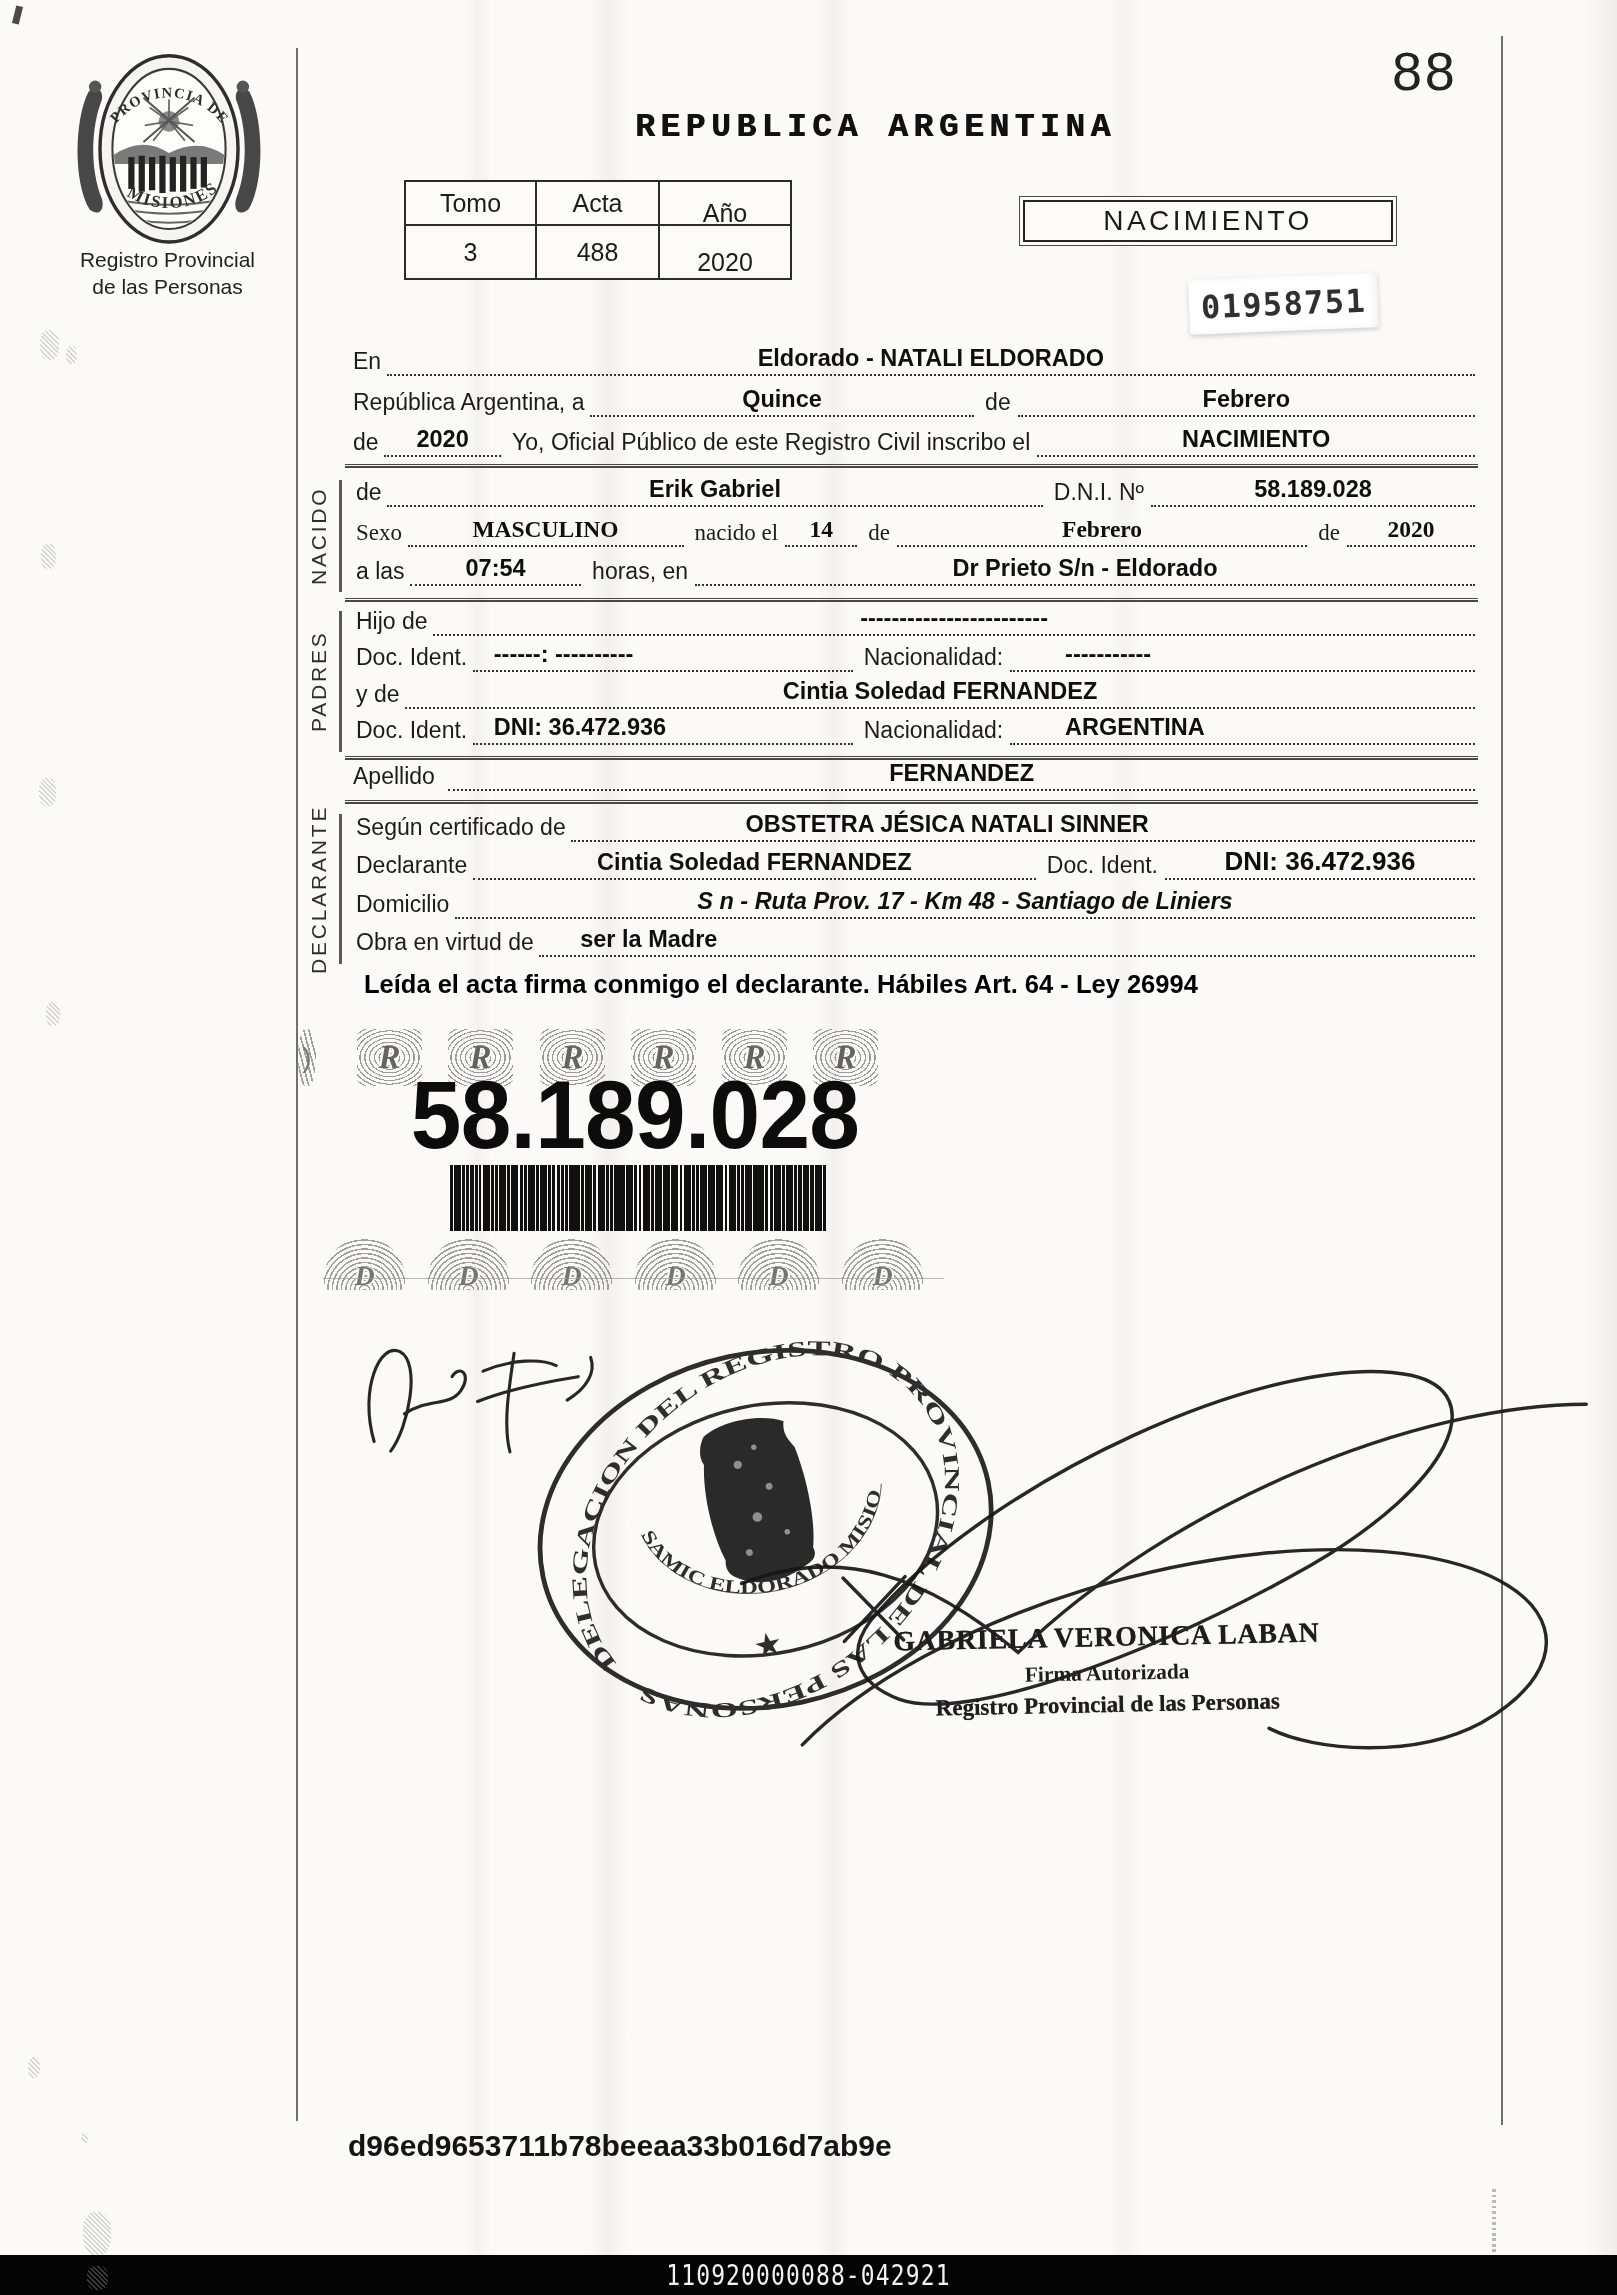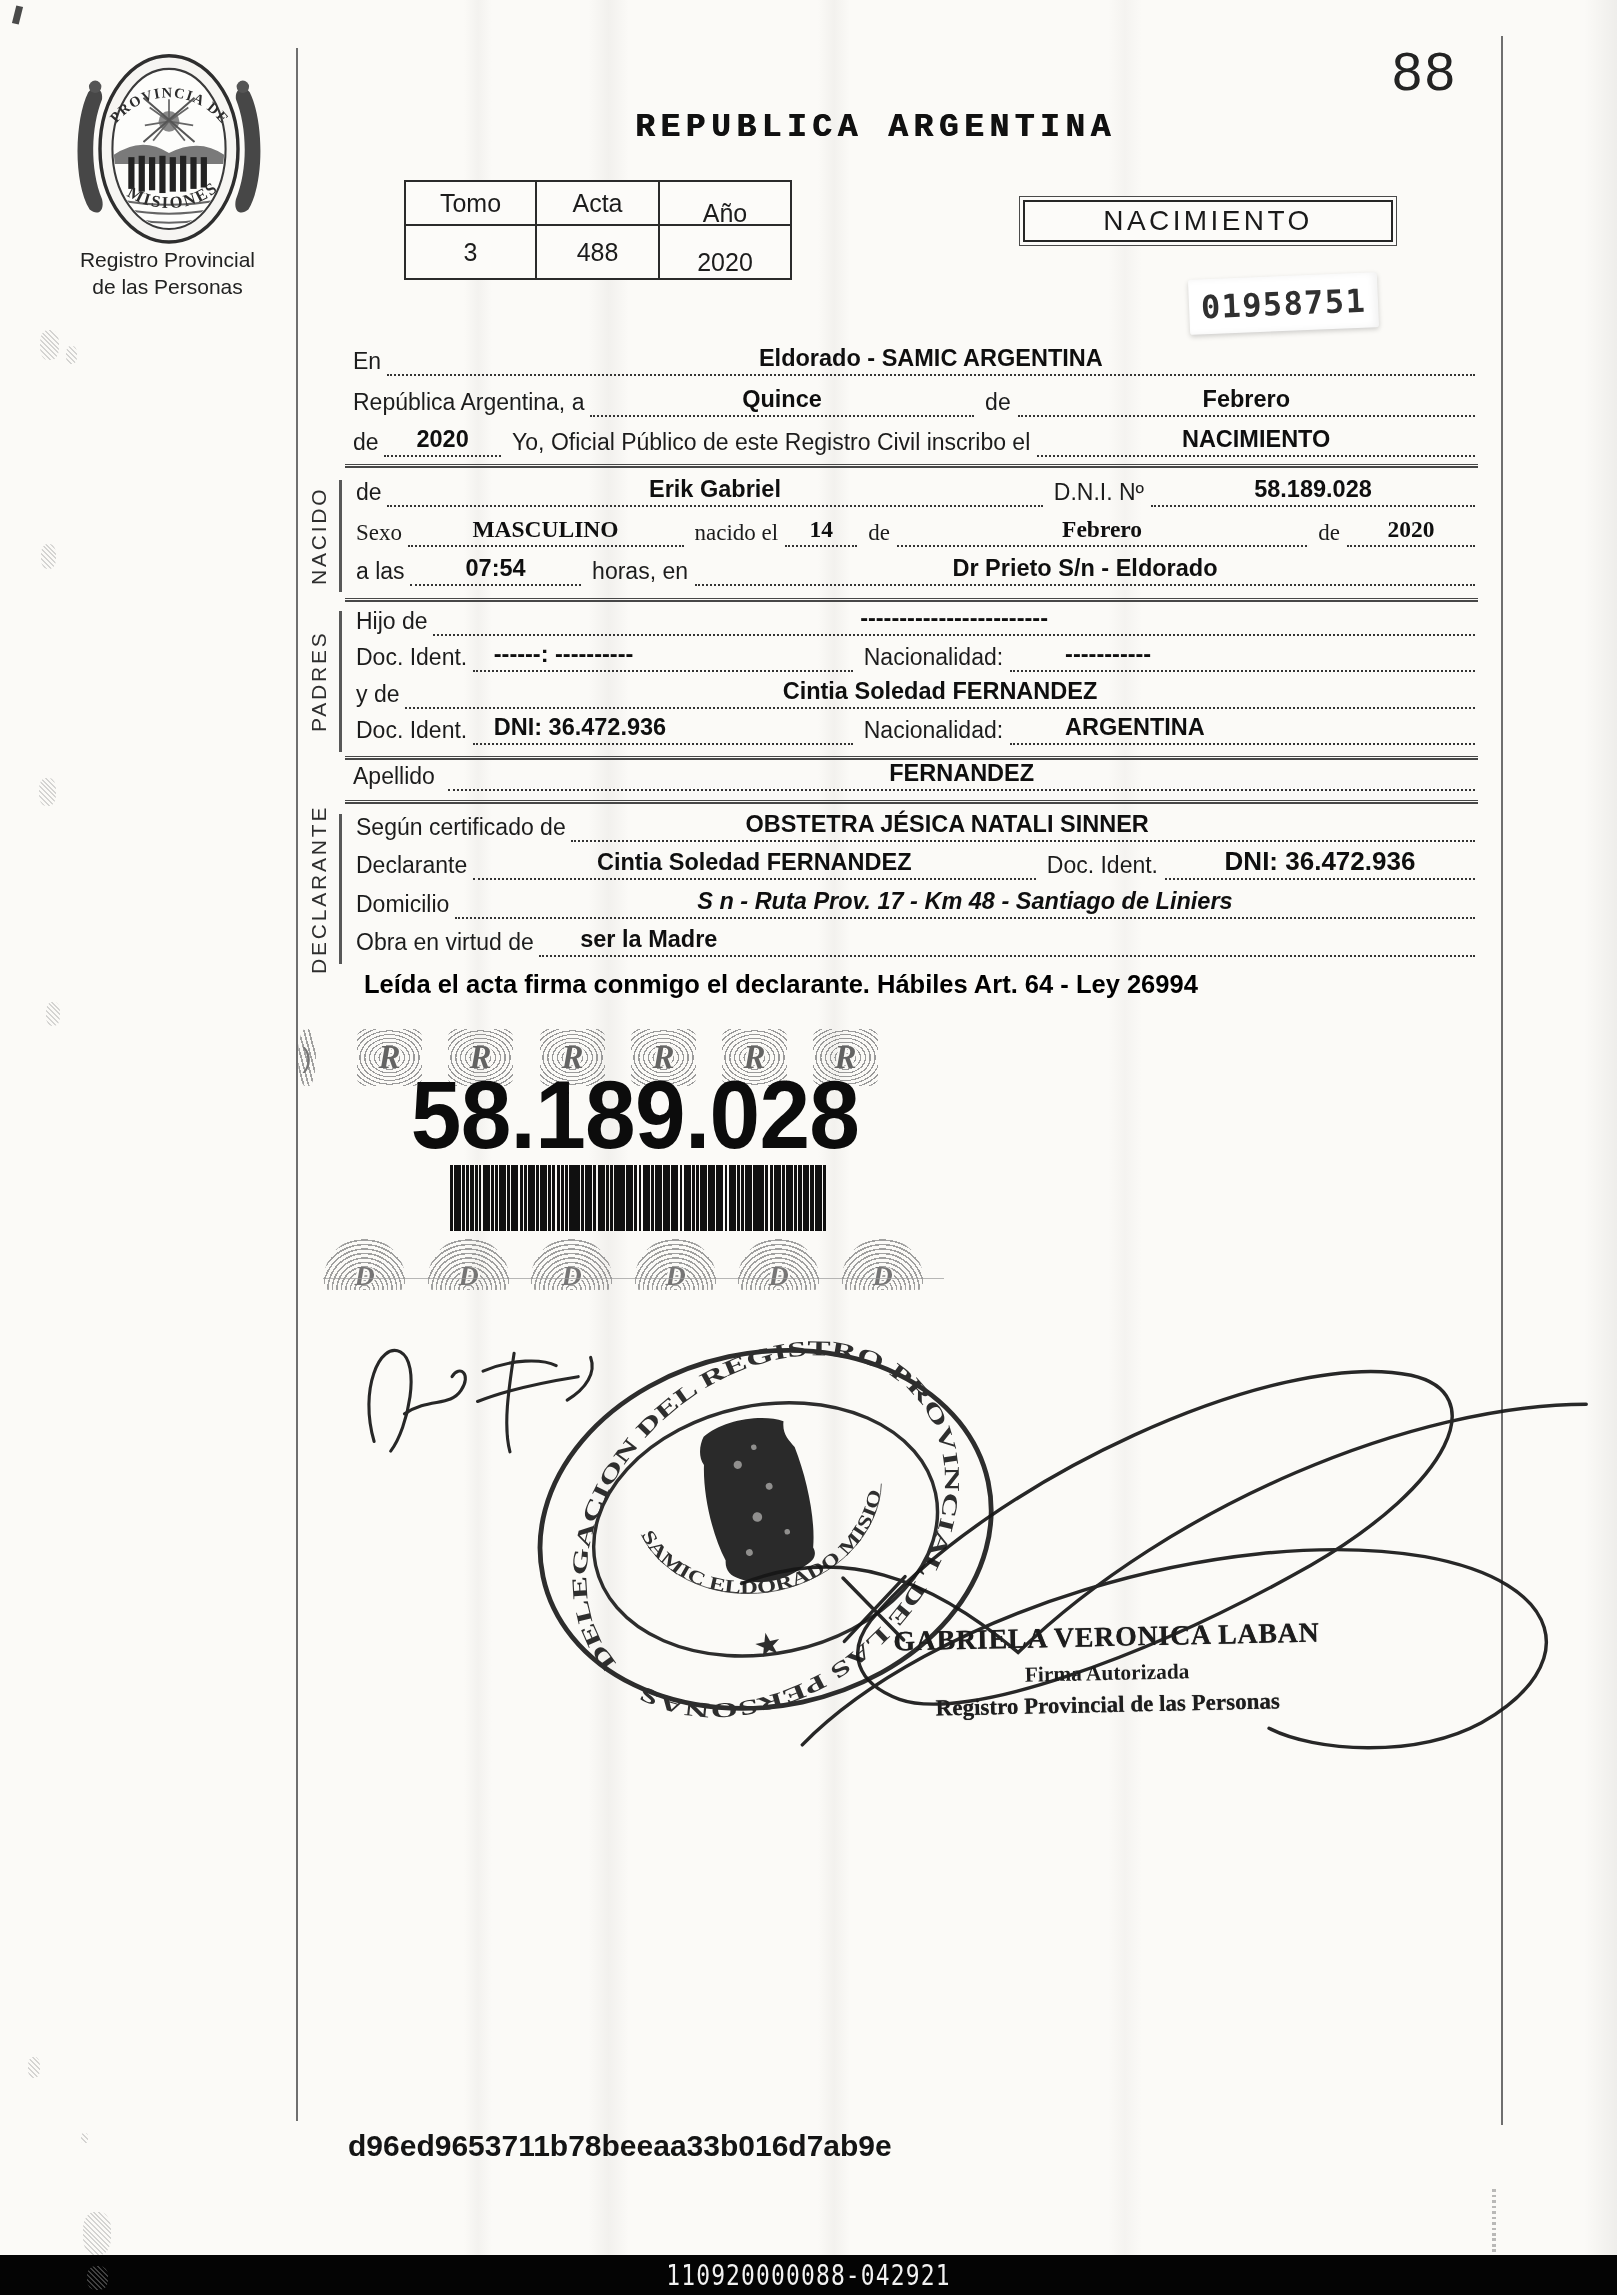--- a/index.html
+++ b/index.html
@@ -162,21 +162,21 @@
     <div class="cell lastc lastr">2020</div>
   </div>
   <div class="type-box">
     <div class="inner">NACIMIENTO</div>
   </div>
   <div class="serial">01958751</div>
 
   <div class="frow" style="left:353px;top:336px;width:1122px;">
     <span class="lbl">En</span>
     <span class="seg" style="flex:1;">
-        <span class="val">Eldorado - SAMIC ARGENTINA</span>
+        <span class="val">Eldorado - NATALI ELDORADO</span>
       </span>
   </div>
   <div class="frow" style="left:353px;top:377px;width:1122px;">
     <span class="lbl">República Argentina, a</span>
     <span class="seg" style="flex:1.05;">
         <span class="val">Quince</span>
       </span>
     <span class="lbl mid">de</span>
     <span class="seg" style="flex:1.25;">
         <span class="val">Febrero</span>

